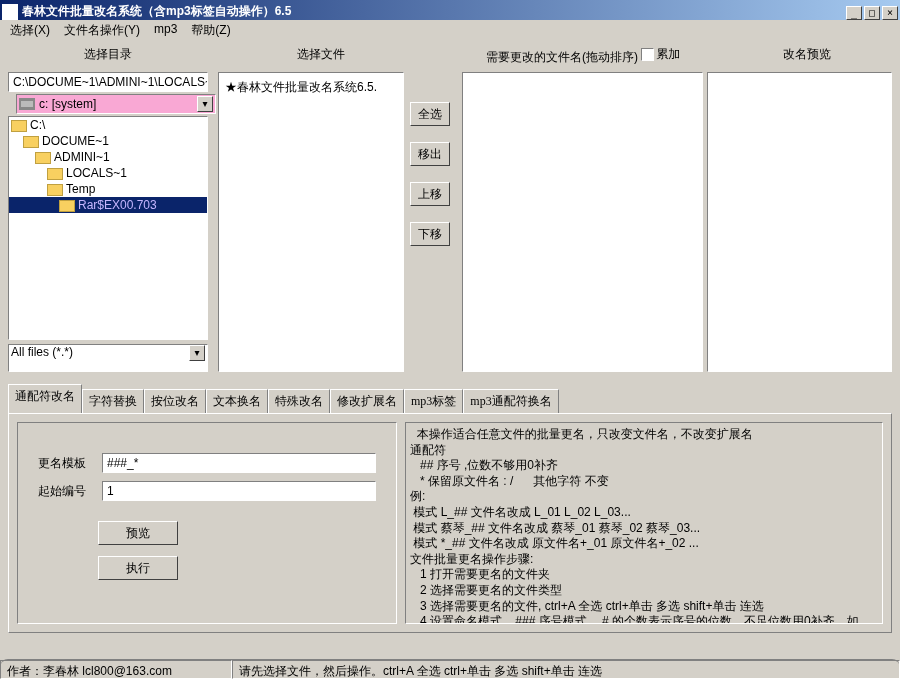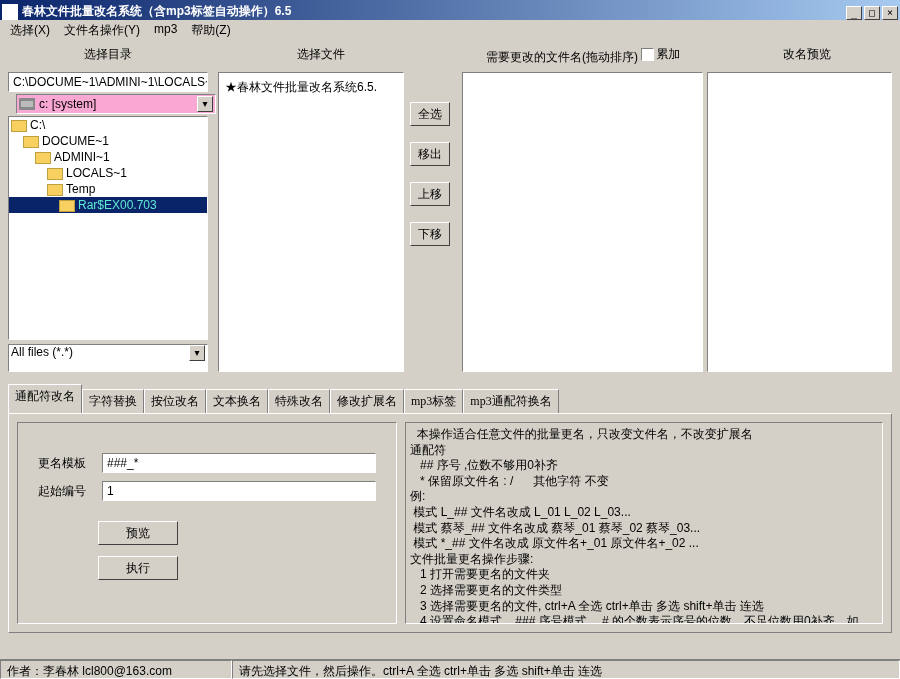--- a/index.html
+++ b/index.html
@@ -29,21 +29,21 @@
 
 .left-col { width: 200px; display: flex; flex-direction: column; gap: 2px; }
 .path-input { width: 100%; height: 20px; border: 1px solid; border-color: #808080 #fff #fff #808080; background: white; padding: 2px 4px; display: flex; align-items: center; overflow: hidden; white-space: nowrap; }
 .drive-combo { width: 100%; height: 20px; border: 1px solid; border-color: #808080 #fff #fff #808080; background: #f9a8d4; display: flex; align-items: center; padding: 0 2px; margin-left: 8px; }
 .drive-combo .arrow { width: 16px; height: 16px; background: #d4d0c8; border: 1px solid; border-color: #fff #404040 #404040 #fff; margin-left: auto; text-align: center; line-height: 14px; font-size: 10px; }
 .drive-icon { width: 16px; height: 12px; background: #888; margin-right: 4px; position: relative; }
 .drive-icon::after { content: ""; position: absolute; top: 3px; left: 2px; width: 12px; height: 6px; background: #bbb; }
 
 .tree { flex: 1; background: white; border: 1px solid; border-color: #808080 #fff #fff #808080; overflow: hidden; }
 .tree-item { padding: 1px 2px; display: flex; align-items: center; gap: 3px; white-space: nowrap; }
-.tree-item.sel { background: #0a246a; color: #5eead4; }
+.tree-item.sel { background: #0a246a; color: #c4b5fd; }
 .folder-icon { width: 16px; height: 12px; display: inline-block; position: relative; }
 .folder-icon::before { content: ""; position: absolute; width: 14px; height: 10px; background: #fce68f; border: 1px solid #c0a040; top: 1px; }
 .folder-icon.open::before { background: #f8d060; }
 .ind0 { padding-left: 2px; } .ind1 { padding-left: 14px; } .ind2 { padding-left: 26px; } .ind3 { padding-left: 38px; } .ind4 { padding-left: 50px; }
 
 .file-filter { height: 28px; border: 1px solid; border-color: #808080 #fff #fff #808080; background: white; display: flex; align-items: flex-start; padding: 0 2px; margin-top: auto; margin-top: 2px; }
 .file-filter .arrow { width: 16px; height: 16px; background: #d4d0c8; border: 1px solid; border-color: #fff #404040 #404040 #fff; margin-left: auto; text-align: center; line-height: 14px; font-size: 10px; }
 
 .file-list { width: 186px; margin-left: 10px; background: white; border: 1px solid; border-color: #808080 #fff #fff #808080; padding: 6px; }
 
@@ -62,21 +62,21 @@
 
 .form-area { width: 380px; border: 1px solid; border-color: #808080 #fff #fff #808080; padding: 30px 20px; margin-right: 8px; }
 .form-row { display: flex; align-items: center; margin-bottom: 8px; gap: 8px; }
 .form-row label { width: 56px; }
 .text-input { height: 20px; border: 1px solid; border-color: #808080 #fff #fff #808080; background: white; padding: 2px 4px; flex: 1; }
 .btn-row { display: flex; flex-direction: column; align-items: center; gap: 11px; margin-top: 20px; margin-left: 60px; width: 80px; }
 .btn-wide { width: 80px; height: 24px; background: #d4d0c8; border: 1px solid; border-color: #fff #404040 #404040 #fff; cursor: pointer; display: flex; align-items: center; justify-content: center; }
 
 .help-box { flex: 1; background: #d4d0c8; border: 1px solid; border-color: #808080 #fff #fff #808080; padding: 4px; overflow-y: scroll; white-space: pre-wrap; line-height: 1.3; position: relative; }
 
-.statusbar { position: absolute; bottom: 0; left: 0; right: 0; height: 20px; display: flex; border-top: 1px solid #808080; }
+.statusbar { position: absolute; bottom: 0; left: 0; right: 0; height: 20px; display: flex; border-top: 1px solid #808080; border-radius: 8px; }
 .status-cell { padding: 2px 6px; border: 1px solid; border-color: #808080 #fff #fff #808080; }
 .status-cell.c1 { width: 232px; }
 .status-cell.c2 { flex: 1; }
 </style>
 </head>
 <body>
 
 <div class="titlebar">
   <div class="titlebar-icon"></div>
   <div class="titlebar-text">春林文件批量改名系统（含mp3标签自动操作）6.5</div>

